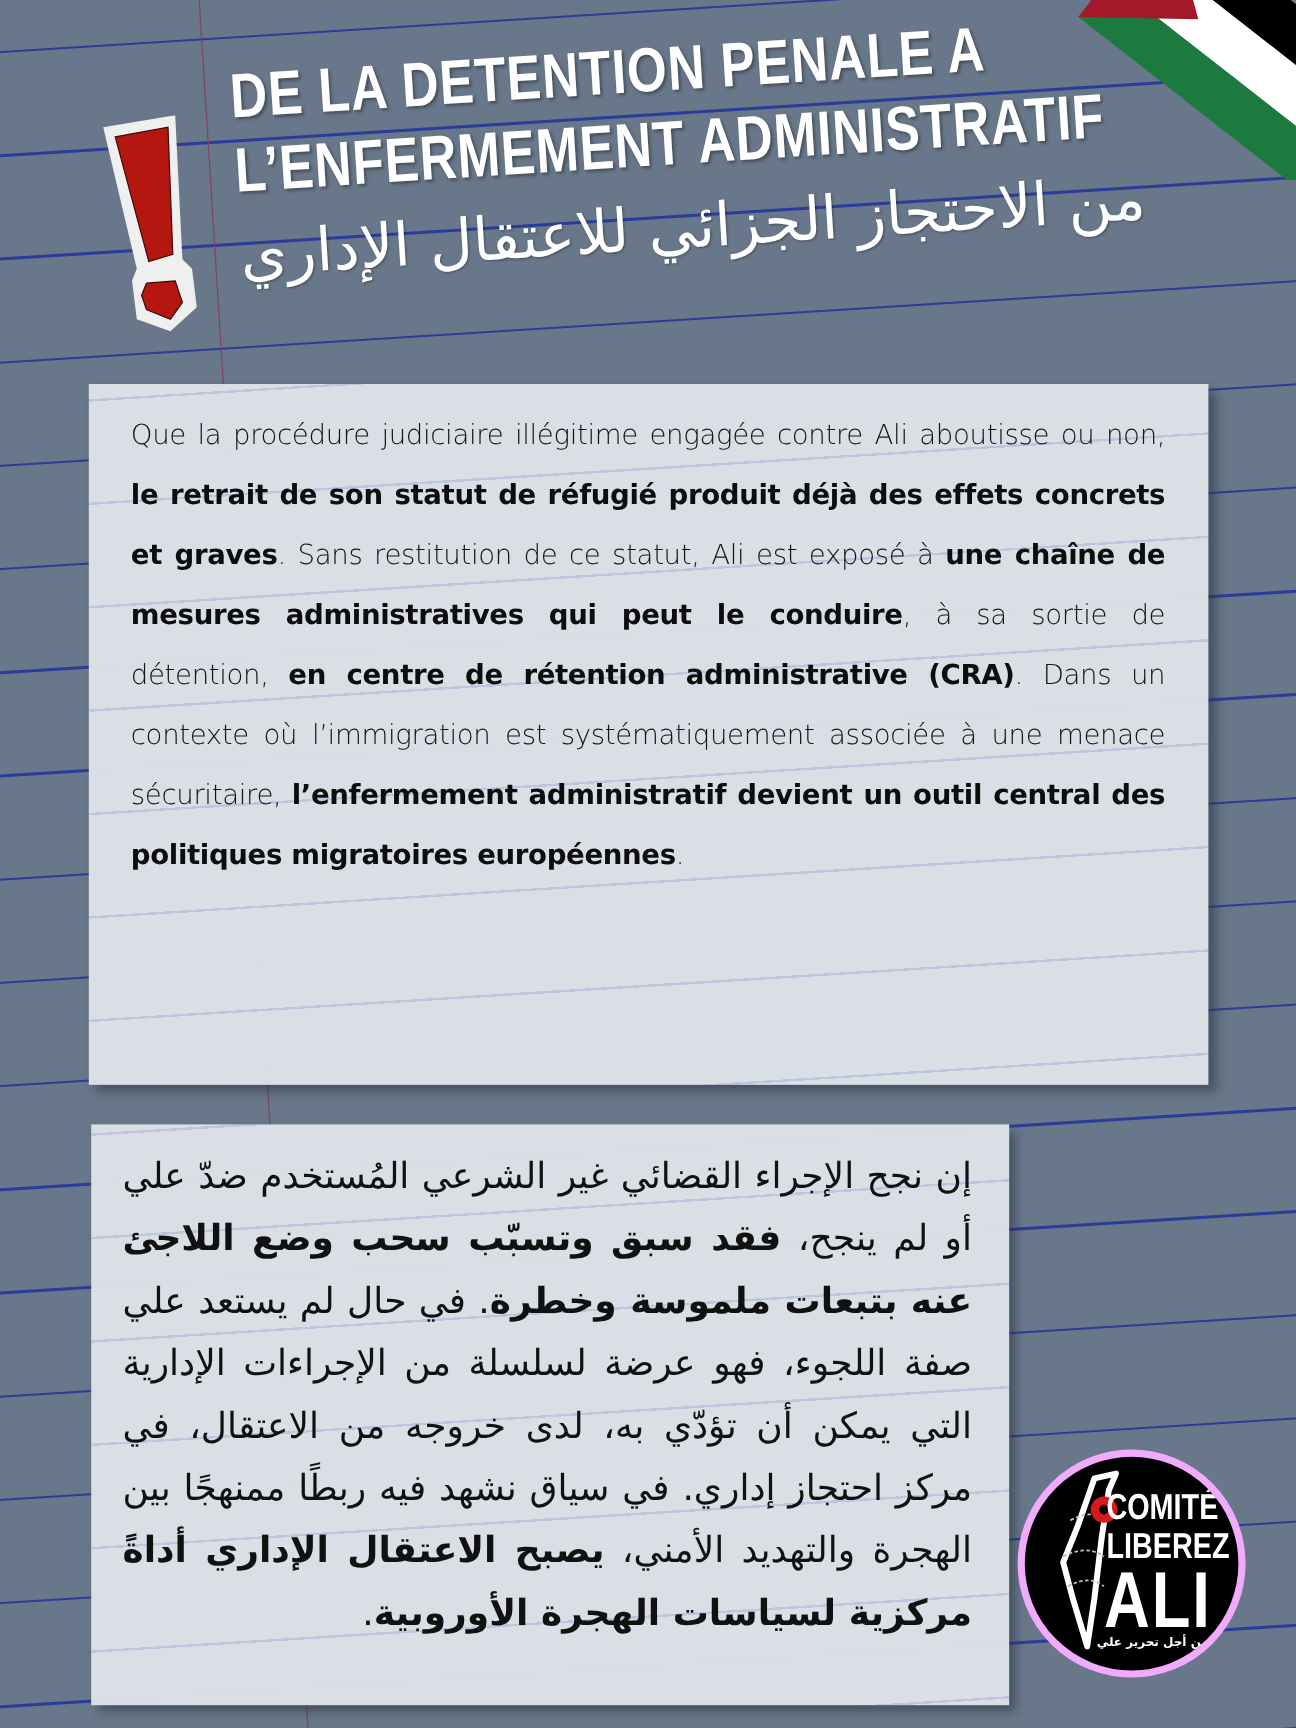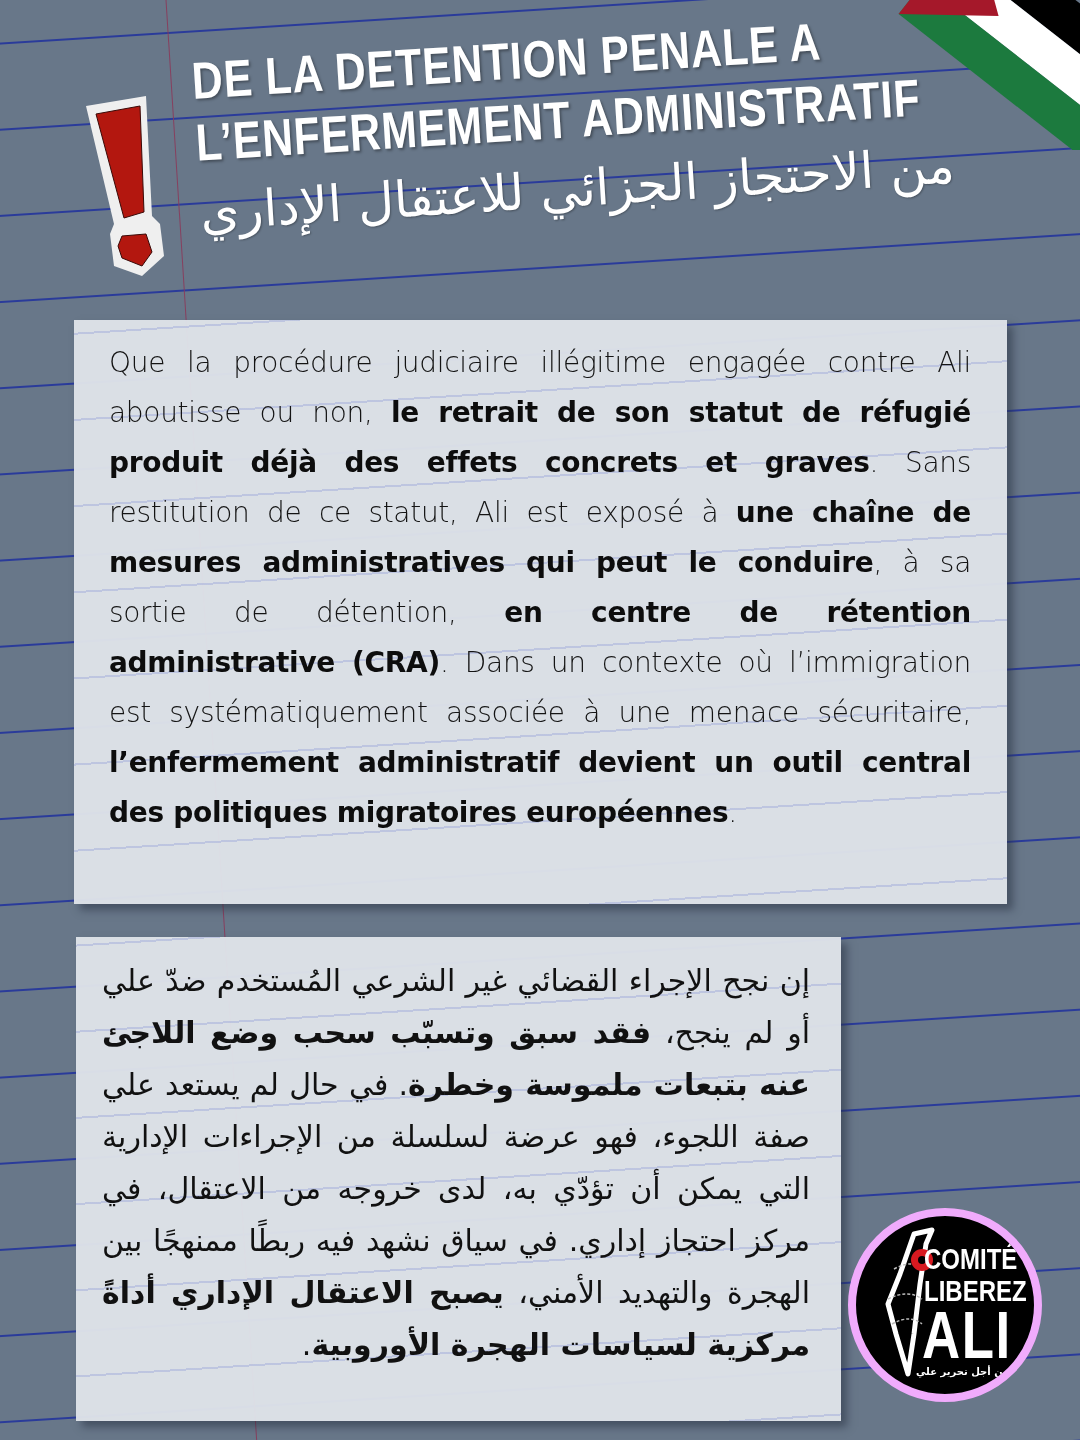--- a/index.html
+++ b/index.html
@@ -54,35 +54,35 @@
   .panel .inner-lines {
     position: absolute; inset: -100px; transform: rotate(-3.6deg);
     background-image: repeating-linear-gradient(to bottom,
       transparent 0px, transparent 84px, rgba(60,80,200,0.18) 84px, rgba(60,80,200,0.18) 86px);
     pointer-events: none;
   }
   .panel-fr { left: 74px; top: 320px; width: 933px; height: 584px; }
   .panel-ar { left: 76px; top: 937px; width: 765px; height: 484px; }
   .text-fr {
     position: absolute; left: 35px; top: 18px; width: 862px;
-    font-family: "DejaVu Sans", sans-serif; font-size: 28px; line-height: 50px;
+    font-family: "DejaVu Sans", sans-serif; font-size: 23px; line-height: 50px;
     color: #141414; text-align: justify; font-weight: 300;
     letter-spacing: -0.3px;
   }
   .text-fr b { font-weight: bold; color: #0d0d0d; }
   .text-ar {
     position: absolute; left: 26px; top: 18px; width: 708px;
     direction: rtl; text-align: justify;
     font-family: "DejaVu Sans", sans-serif; font-size: 30px; line-height: 52px; color: #111;
   }
   .text-ar b { font-weight: bold; }
   
   .logo {
     position: absolute; left: 848px; top: 1208px; width: 178px; height: 178px;
-    border-radius: 50%; background: #000; border: 8px solid #f0abfc; overflow: hidden;
+    border-radius: 50%; background: #000; border: 6px solid #f0abfc; overflow: hidden;
   }
   .logo .map-svg { position: absolute; left: 18px; top: 8px; width: 80px; height: 160px; }
   .logo .poppy { position: absolute; left: 55px; top: 33px; width: 22px; height: 22px; border-radius: 50%; background: #d71920; }
   .logo .poppy::after { content:""; position:absolute; left:7px; top:7px; width:8px; height:8px; border-radius:50%; background:#000; }
   .logo .l1, .logo .l2, .logo .l3 {
     position: absolute; color: #fff; font-family: "Liberation Sans", sans-serif; font-weight: bold;
     transform: scaleX(0.8); transform-origin: left top; white-space: nowrap;
   }
   .logo .l1 { left: 68px; top: 28px; font-size: 30px; line-height: 30px; }
   .logo .l2 { left: 68px; top: 60px; font-size: 30px; line-height: 30px; }

